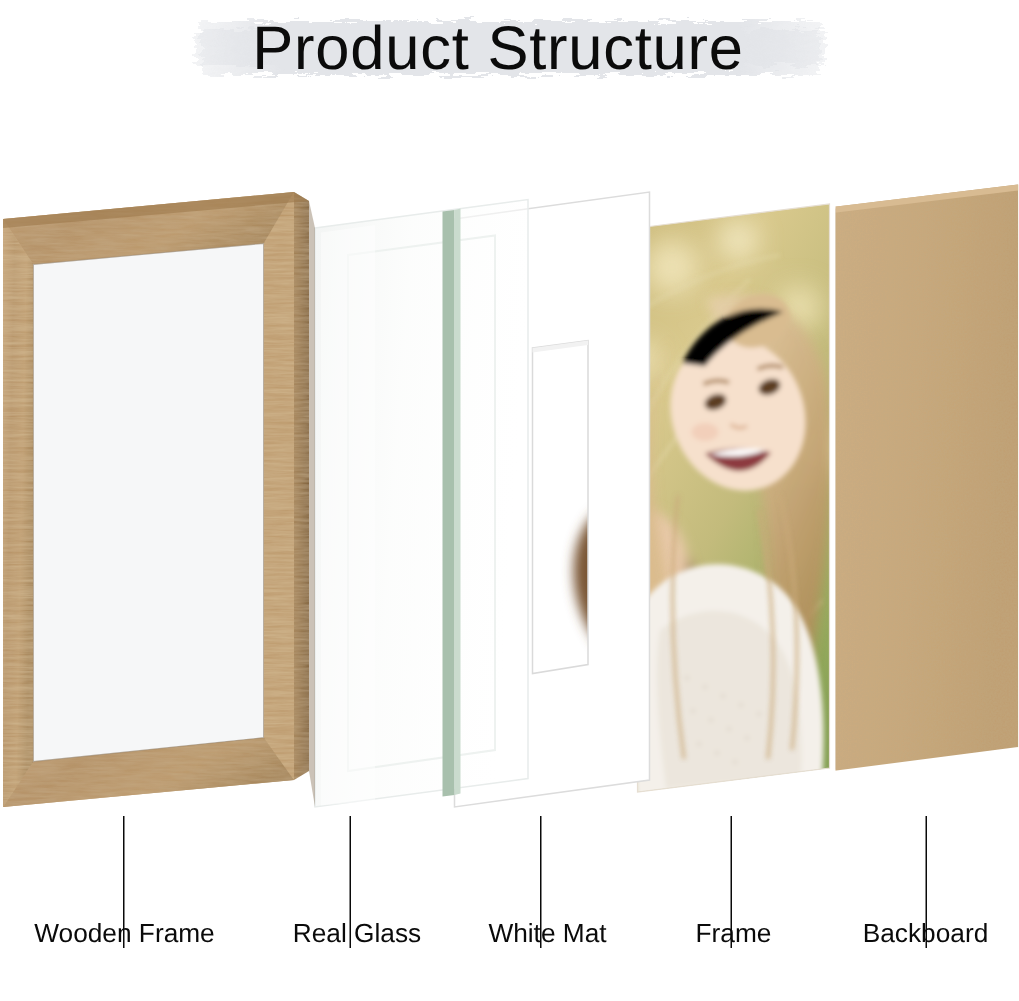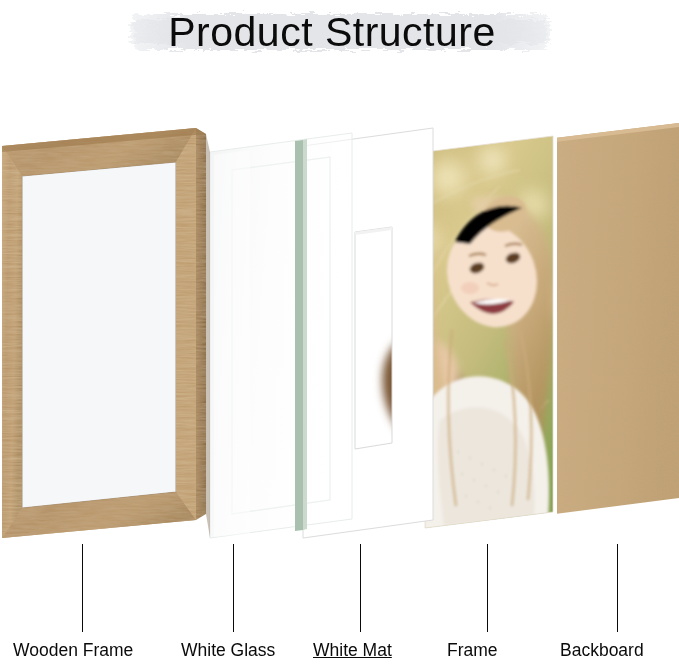--- a/index.html
+++ b/index.html
@@ -56,27 +56,26 @@
   #stack svg { display: block; }
 
   
   .leader {
     position: absolute;
     width: 0;
     border-left: 1.6px solid #0a0a0a;
   }
   .callout-label {
     position: absolute;
-    top: 640px;
+    top: 612px;
     font-size: 17.5px;
     color: #0a0a0a;
     white-space: nowrap;
-    text-align: left;
+    text-align: center;
     font-family: "Liberation Sans", sans-serif;
-    padding-left: 13px;
   }
 </style>
 </head>
 <body>
 
 <div id="title-area">
   <svg id="title-band" width="424" height="48" viewBox="0 0 424 48">
     <defs>
       <filter id="rough">
         <feTurbulence type="fractalNoise" baseFrequency="0.09 0.42" numOctaves="4" seed="7" result="n"></feTurbulence>
@@ -324,17 +323,17 @@
 <div>
   <div class="leader" style="left:82px;  top:544px; height:88px;"></div>
   <div class="leader" style="left:233px; top:544px; height:88px;"></div>
   <div class="leader" style="left:360px; top:544px; height:88px;"></div>
   <div class="leader" style="left:487px; top:544px; height:88px;"></div>
   <div class="leader" style="left:617px; top:544px; height:88px;"></div>
 </div>
 
 <div>
   <div class="callout-label" style="left:0px; width:166px;">Wooden Frame</div>
-  <div class="callout-label" style="left:168px; width:140px;">White Glass</div>
-  <div class="callout-label" style="left:300px; width:130px;text-decoration:underline;">White Mat</div>
+  <div class="callout-label" style="left:168px; width:140px;">Real Glass</div>
+  <div class="callout-label" style="left:300px; width:130px;">White Mat</div>
   <div class="callout-label" style="left:434px; width:110px;">Frame</div>
   <div class="callout-label" style="left:547px; width:140px;">Backboard</div>
 </div>
 
 </body></html>

